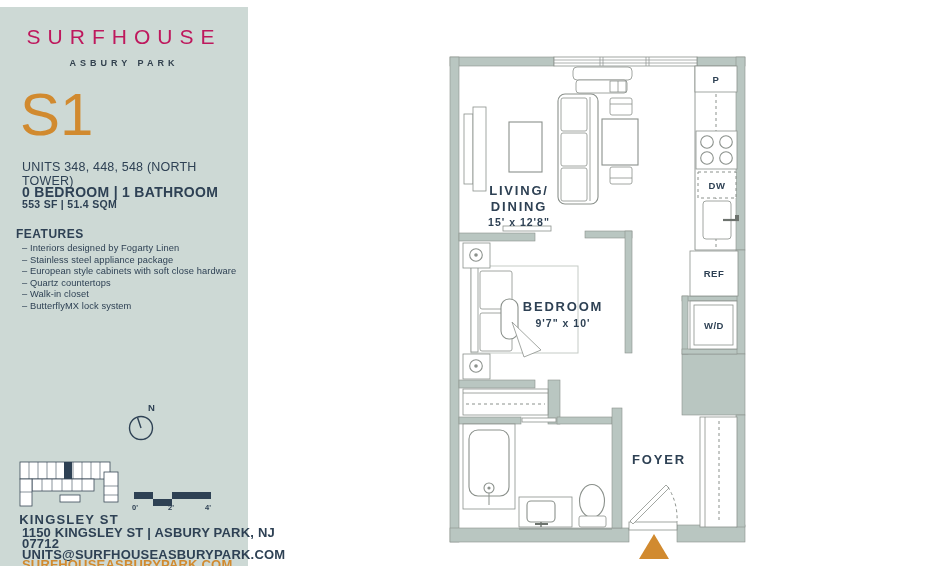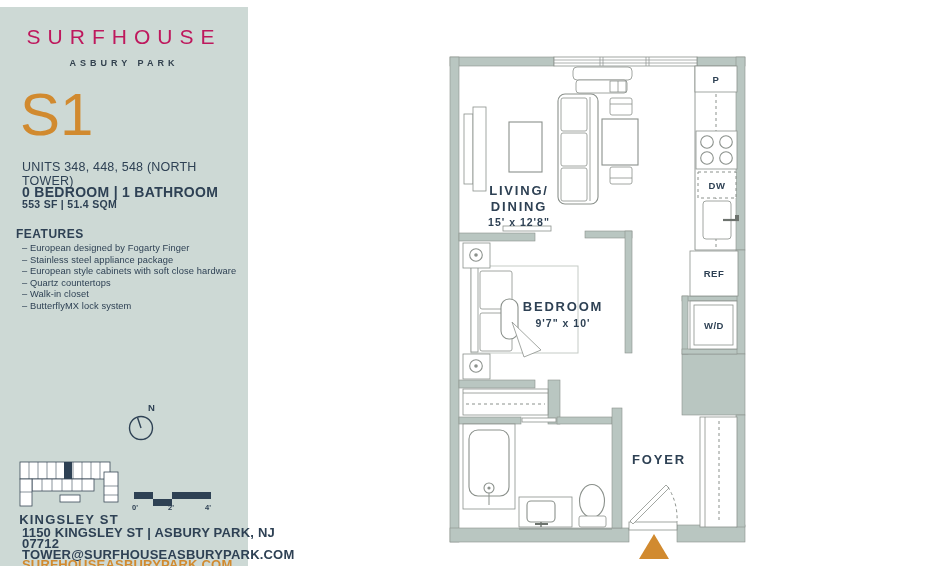--- a/index.html
+++ b/index.html
@@ -51,21 +51,21 @@
 
   <div class="sidebar">
     <div class="abs logo-title">SURFHOUSE</div>
     <div class="abs logo-sub">ASBURY PARK</div>
     <div class="abs unit-code">S1</div>
     <div class="abs units-line">UNITS 348, 448, 548 (NORTH TOWER)</div>
     <div class="abs bedbath">0 BEDROOM | 1 BATHROOM</div>
     <div class="abs area">553 SF | 51.4 SQM</div>
     <div class="abs features-title">FEATURES</div>
     <ul class="abs features-list">
-      <li>European designed by Fogarty Finger</li>
+      <li>Interiors designed by Fogarty Linen</li>
       <li>Stainless steel appliance package</li>
       <li>European style cabinets with soft close hardware</li>
       <li>Quartz countertops</li>
       <li>Walk-in closet</li>
       <li>ButterflyMX lock system</li>
     </ul>
 
     <svg class="abs compass" style="left:120px;top:391px;" width="46" height="48" viewBox="0 0 46 48">
       <circle class="c" cx="21" cy="30" r="11.5"></circle>
       <line class="c" x1="21" y1="30" x2="17.5" y2="19.5"></line>
@@ -110,21 +110,21 @@
       <div class="sb-seg" style="left:0;top:0;width:19px;"></div>
       <div class="sb-seg" style="left:19px;top:7px;width:19px;"></div>
       <div class="sb-seg" style="left:38px;top:0;width:39px;"></div>
       <span class="sb-lbl" style="left:-2px;">0'</span>
       <span class="sb-lbl" style="left:34px;">2'</span>
       <span class="sb-lbl" style="left:71px;">4'</span>
     </div>
 
     <div class="abs address">
       <div>1150 KINGSLEY ST | ASBURY PARK, NJ 07712</div>
-      <div>TOWER@SURFHOUSEASBURYPARK.COM</div>
+      <div>UNITS@SURFHOUSEASBURYPARK.COM</div>
       <div class="web">SURFHOUSEASBURYPARK.COM</div>
     </div>
   </div>
 
   <svg class="plan" width="948" height="566" viewBox="0 0 948 566">
 
     <g>
       <rect class="wall" x="450" y="57" width="104" height="9"></rect>
       <rect class="wall" x="697" y="57" width="48" height="9"></rect>
       <rect class="wall" x="450" y="57" width="9" height="485"></rect>

